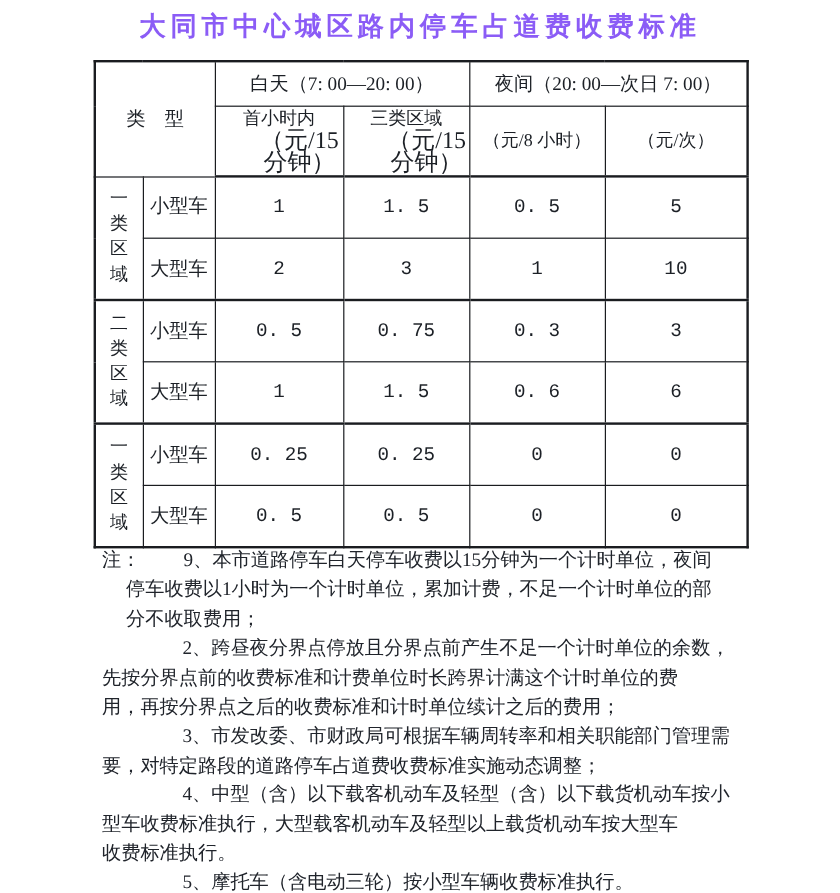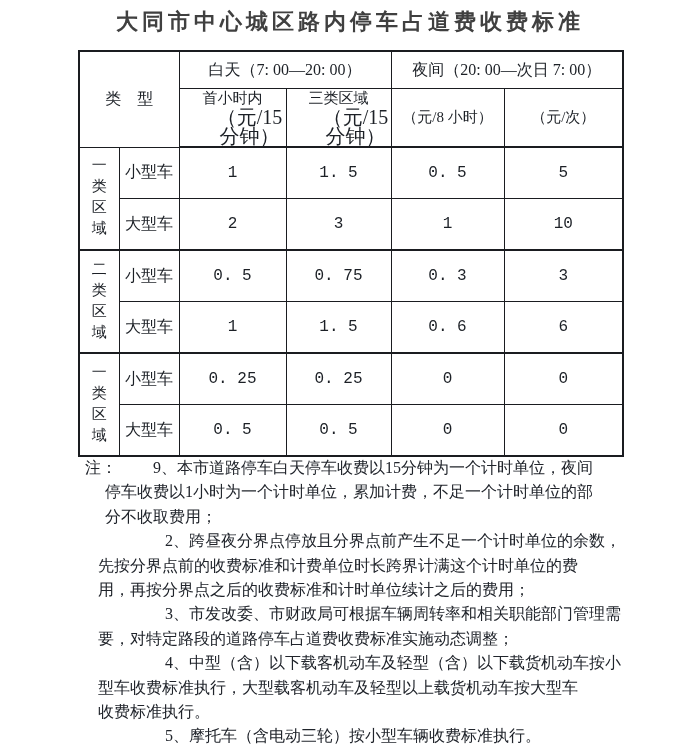--- a/index.html
+++ b/index.html
@@ -4,21 +4,21 @@
 <style>
   html,body{margin:0;padding:0;}
   body{
     width:700px;height:744px;background:#ffffff;position:relative;
     font-family:"Liberation Serif","DejaVu Serif",serif;
     color:#1c2026;overflow:hidden;
   }
   .page-title{
     position:absolute;top:7px;left:0;width:700px;
     text-align:center;font-size:22px;font-weight:bold;
-    letter-spacing:4px;color:#404040;
+    letter-spacing:4px;color:#8b5cf6;
   }
   .fee-table-wrap{position:absolute;left:78px;top:50px;}
   table.fee{
     border-collapse:collapse;table-layout:fixed;
     border:2px solid #1a1c20;
   }
   table.fee td,table.fee th{
     border:1px solid #1a1c20;
     text-align:center;vertical-align:middle;
     font-weight:normal;padding:0;color:#1c2026;
@@ -35,21 +35,21 @@
   }
   .vehicle-cell{font-size:15px;}
   .num-cell{font-size:16px;}
   .notes{
     position:absolute;left:85px;top:456px;width:540px;
     font-size:16px;line-height:24.4px;color:#20242b;
   }
   .notes-label{position:absolute;left:0;top:0;}
   .note-item{margin:0;white-space:pre-line;}
   .note-first{margin-left:20px;text-indent:48px;}
-  .note-rest{margin-left:13px;text-indent:67px;}
+  .note-rest{margin-left:0;text-indent:67px;}
 </style>
 </head>
 <body>
 
 <div class="page-title">大同市中心城区路内停车占道费收费标准</div>
 
 <div class="fee-table-wrap">
   <table class="fee">
     <colgroup>
       <col style="width:40px">

